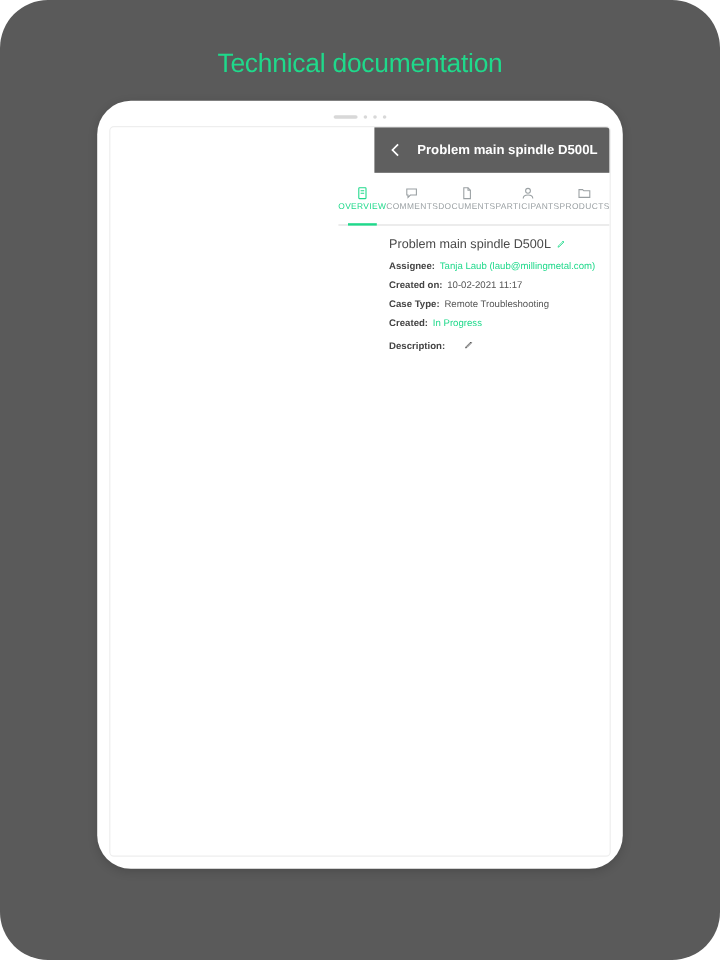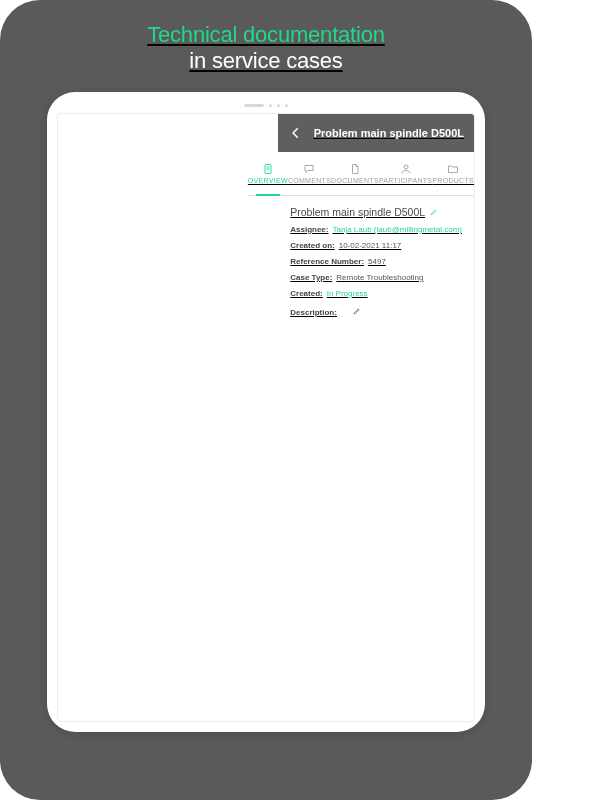--- a/index.html
+++ b/index.html
@@ -1,27 +1,26 @@
 <!DOCTYPE html>
 <html><head>
 <meta charset="utf-8">
 <style>
 * { margin: 0; padding: 0; box-sizing: border-box; }
 body { font-family: -apple-system, BlinkMacSystemFont, "Segoe UI", Arial, sans-serif; background: #fff; }
 
 .outer {
-  width: 532px;
+  width: 600px;
   height: 800px;
   background: #5a5a5a;
   border-radius: 40px;
   display: flex;
   flex-direction: column;
   align-items: center;
-  padding-top: 22px;
-  text-decoration: underline;
+  padding-top: 40px;
 }
 
 .headline {
   text-align: center;
   margin-bottom: 18px;
 }
 .headline .line1 {
   color: #1fd98b;
   font-size: 22px;
   font-weight: 400;
@@ -170,21 +169,20 @@
 }
 
 .pencil svg { width: 8px; height: 8px; }
 </style>
 </head>
 <body>
 
 <div class="outer">
   <div class="headline">
     <div class="line1">Technical documentation</div>
-    <div class="line2">in service cases</div>
   </div>
 
   <div class="tablet">
     <div class="notch">
       <span class="pill"></span>
         <span class="dot"></span>
         <span class="dot"></span>
         <span class="dot"></span>
     </div>
 
@@ -260,24 +258,20 @@
           <span class="label">Assignee:</span>
           <span class="val link">Tanja Laub (laub@millingmetal.com)</span>
         </div>
 
         <div class="row">
           <span class="label">Created on:</span>
           <span class="val">10-02-2021 11:17</span>
         </div>
 
 
-        <div class="row">
-          <span class="label">Reference Number:</span>
-          <span class="val">5497</span>
-        </div>
 
         <div class="row">
           <span class="label">Case Type:</span>
           <span class="val">Remote Troubleshooting</span>
         </div>
 
         <div class="row">
           <span class="label">Created:</span>
           <span class="val link">In Progress</span>
         </div>

